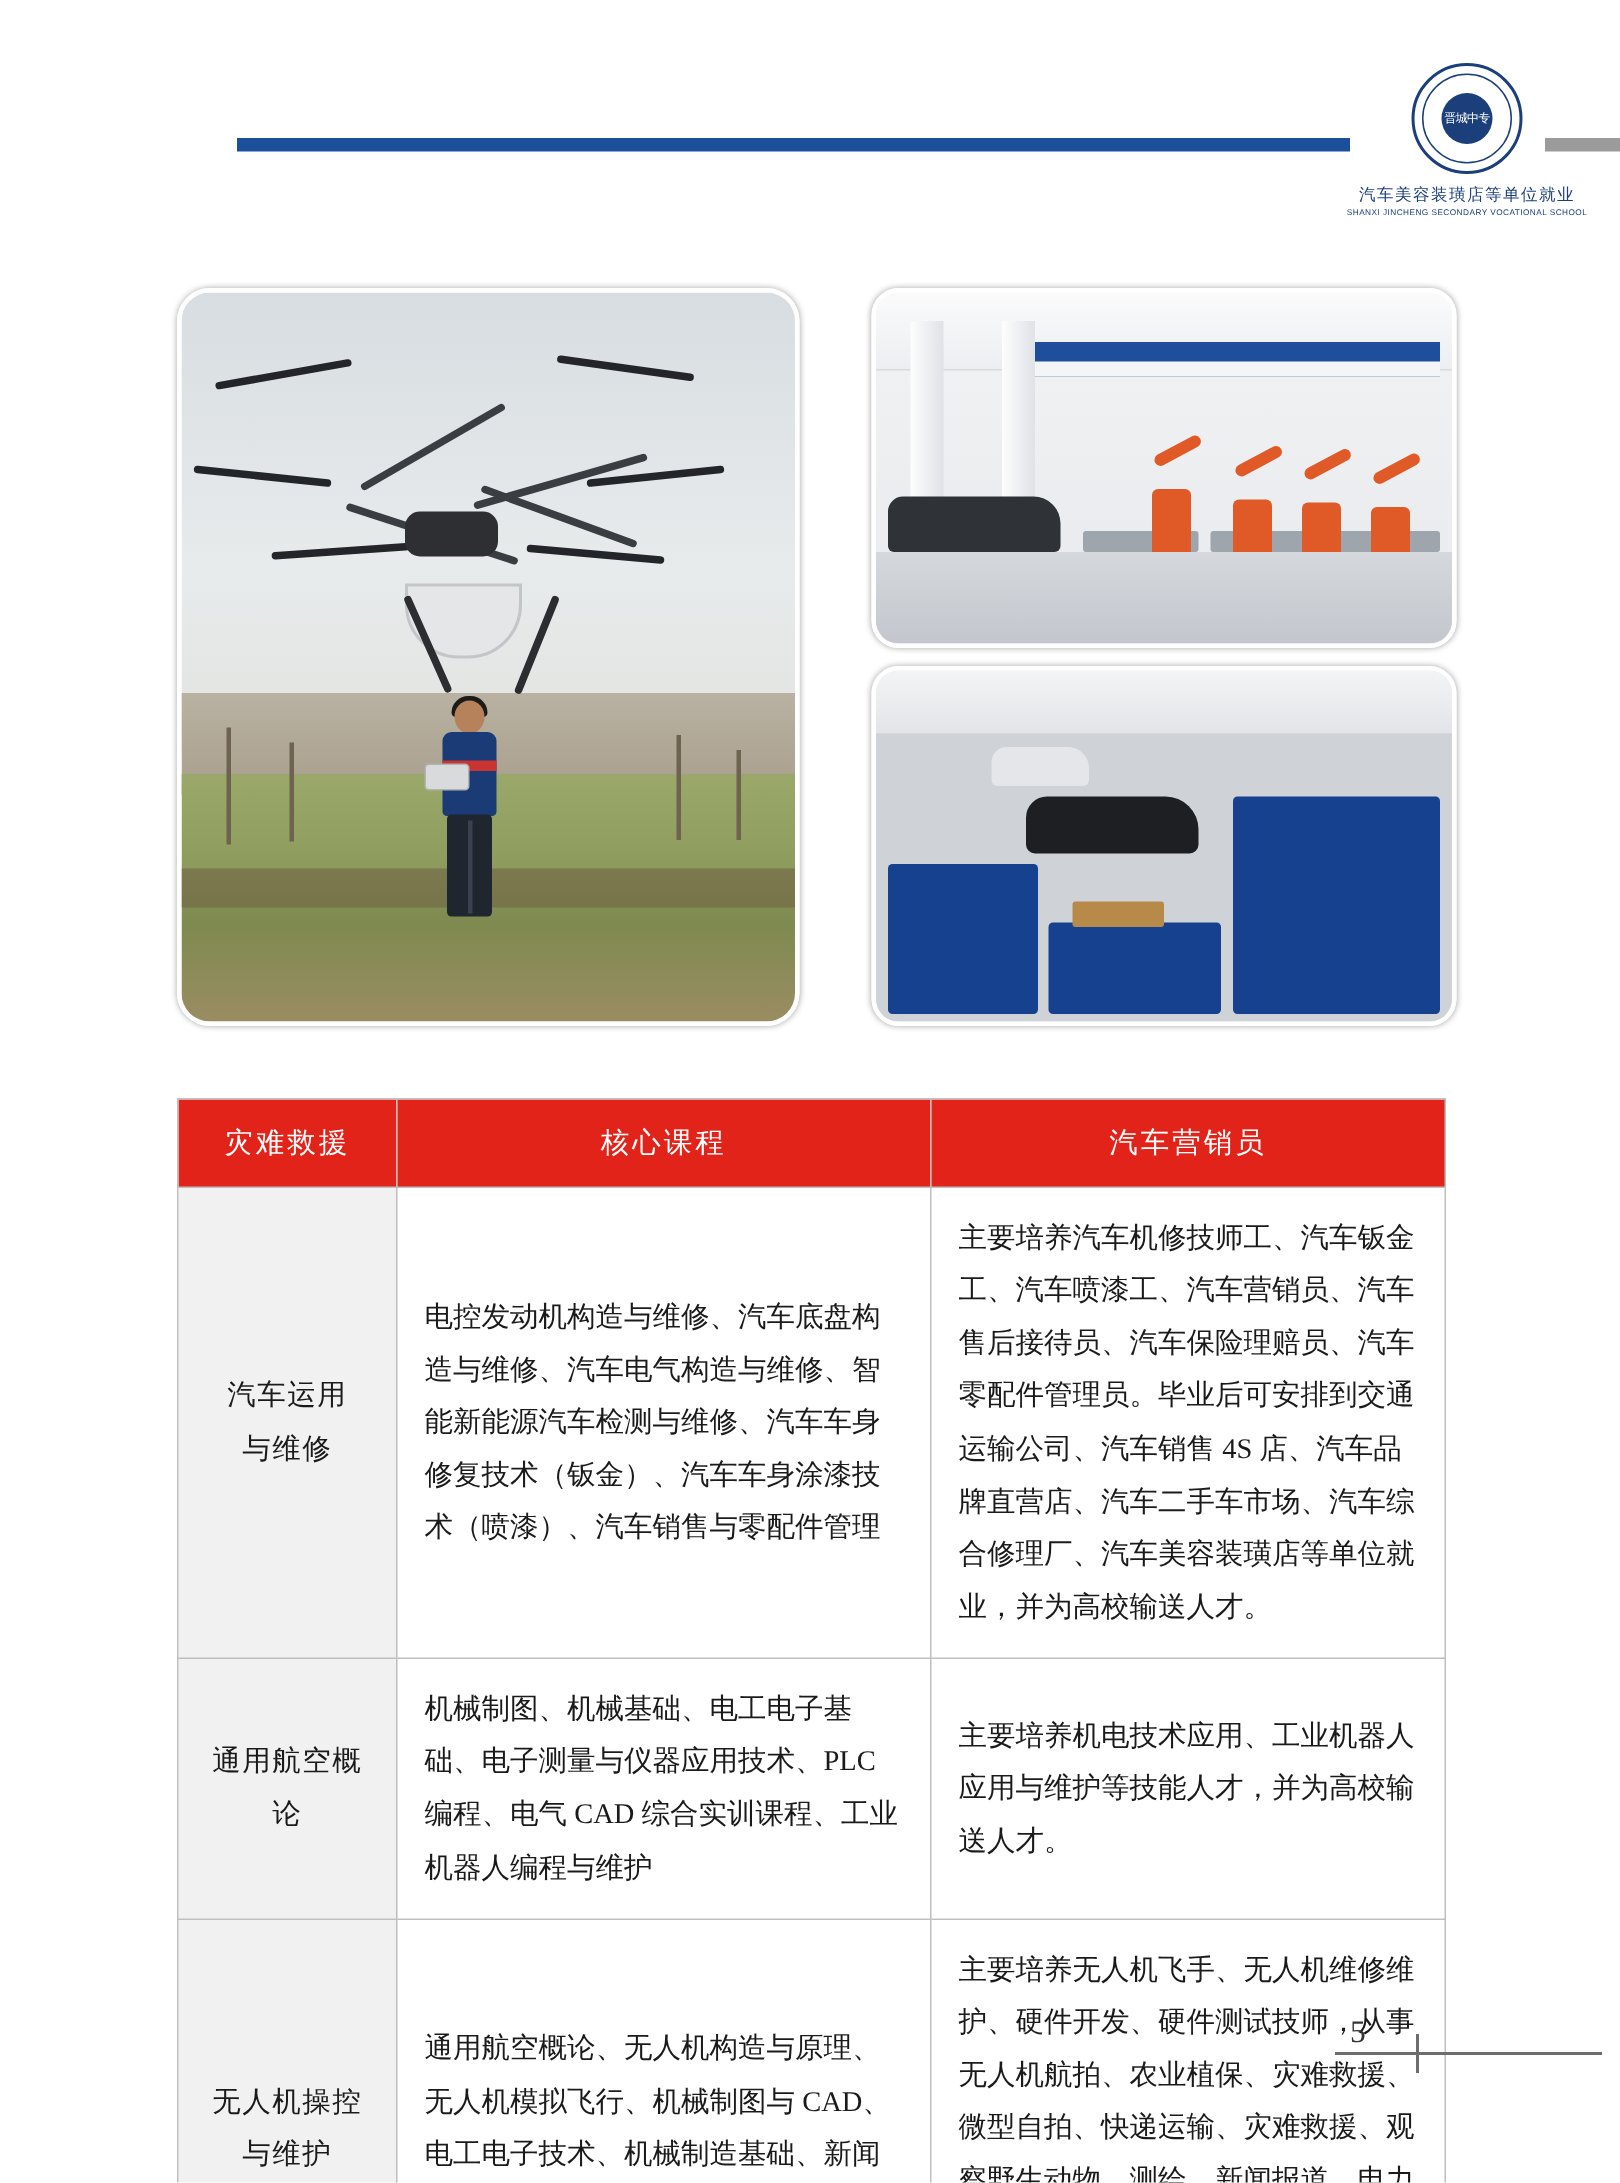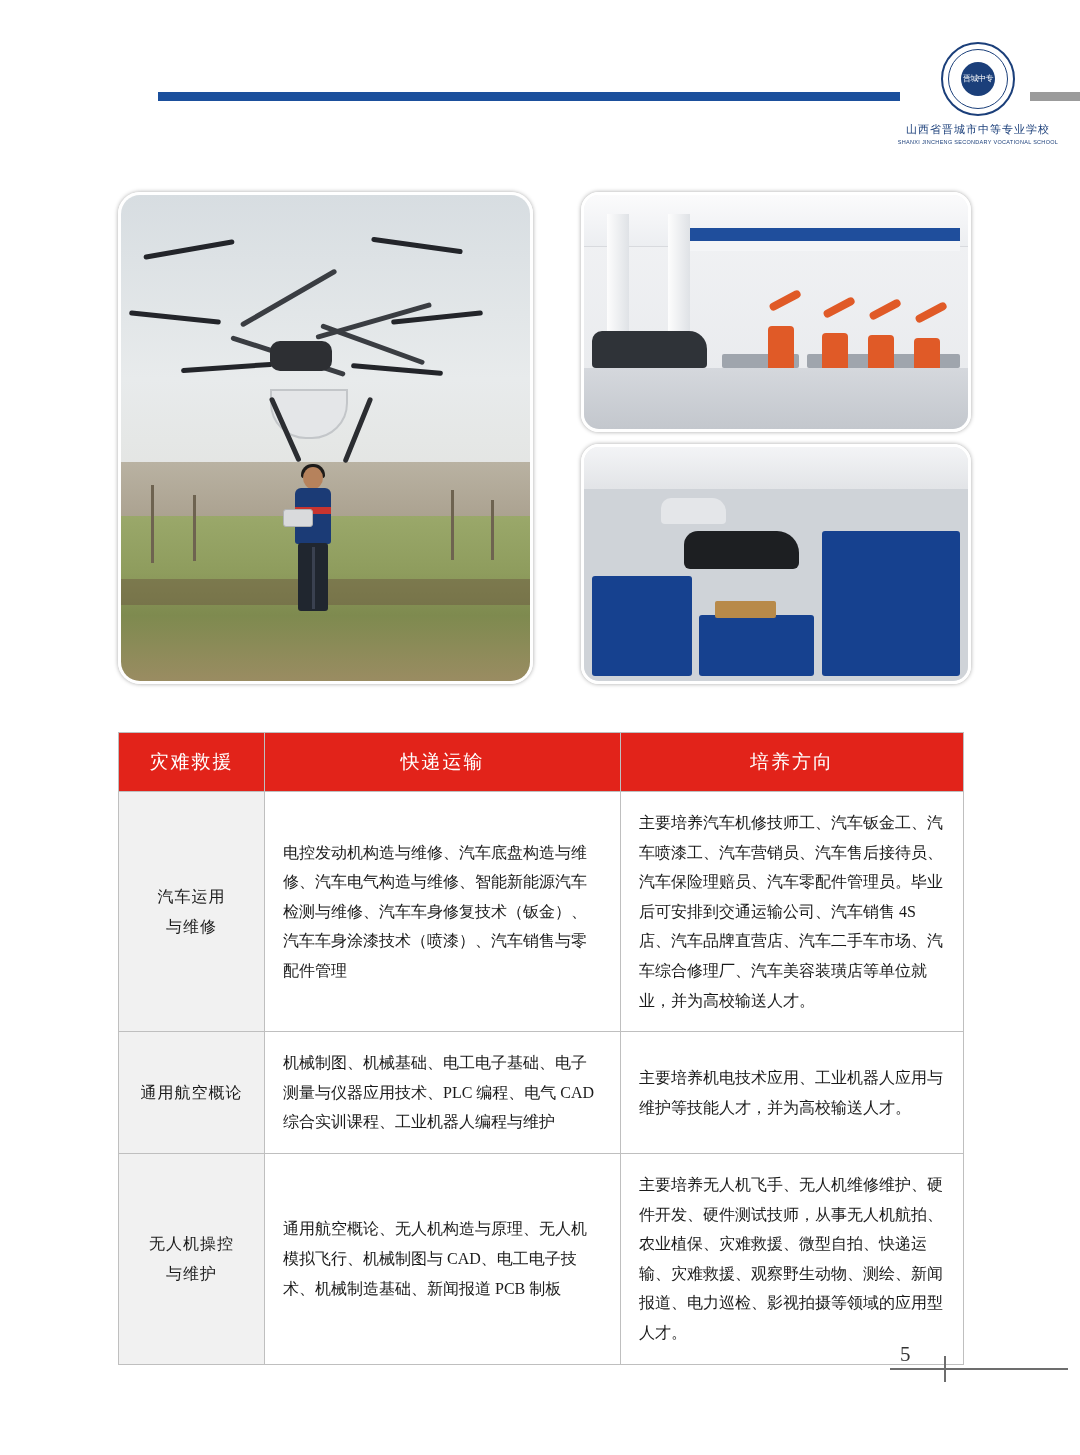--- a/index.html
+++ b/index.html
@@ -231,21 +231,21 @@
     font-size: 19px;
     font-weight: normal;
     letter-spacing: 2px;
     padding: 16px 6px;
     border: 1px solid #bfbfbf;
     text-align: center;
   }
   table.major td {
     border: 1px solid #bfbfbf;
     vertical-align: middle;
-    font-size: 16px;
+    font-size: 19px;
     line-height: 1.85;
     color: #1a1a1a;
     padding: 16px 18px;
   }
   td.col-name {
     width: 146px;
     text-align: center;
     background: #f1f1f1;
     letter-spacing: 1px;
     padding: 10px 8px;
@@ -291,21 +291,21 @@
 </head>
 <body>
 
 <div class="header">
   <div class="header-rule"></div>
   <div class="header-rule-grey"></div>
   <div class="logo-wrap">
     <div class="logo-seal">
       <div class="seal-core">晋城中专</div>
     </div>
-    <div class="logo-cn">山西省晋城市中等专业学校</div>
+    <div class="logo-cn">汽车美容装璜店等单位就业</div>
     <div class="logo-en">SHANXI JINCHENG SECONDARY VOCATIONAL SCHOOL</div>
   </div>
 </div>
 
 <div class="photos">
 
   <div class="photo ph-main">
     <div class="sky"></div>
     <div class="hills"></div>
     <div class="field"></div>
@@ -376,22 +376,22 @@
 <div class="table-wrap">
   <table class="major">
     <colgroup>
         <col class="c1">
         <col class="c2">
         <col class="c3">
       </colgroup>
     <thead>
       <tr>
         <th>灾难救援</th>
-        <th>快递运输</th>
-        <th>培养方向</th>
+        <th>核心课程</th>
+        <th>汽车营销员</th>
       </tr>
     </thead>
     <tbody>
       <tr>
         <td class="col-name">汽车运用<br>与维修</td>
         <td class="col-courses">电控发动机构造与维修、汽车底盘构造与维修、汽车电气构造与维修、智能新能源汽车检测与维修、汽车车身修复技术（钣金）、汽车车身涂漆技术（喷漆）、汽车销售与零配件管理</td>
         <td class="col-dir">主要培养汽车机修技师工、汽车钣金工、汽车喷漆工、汽车营销员、汽车售后接待员、汽车保险理赔员、汽车零配件管理员。毕业后可安排到交通运输公司、汽车销售 4S 店、汽车品牌直营店、汽车二手车市场、汽车综合修理厂、汽车美容装璜店等单位就业，并为高校输送人才。</td>
       </tr>
       <tr>
         <td class="col-name">通用航空概论</td>

